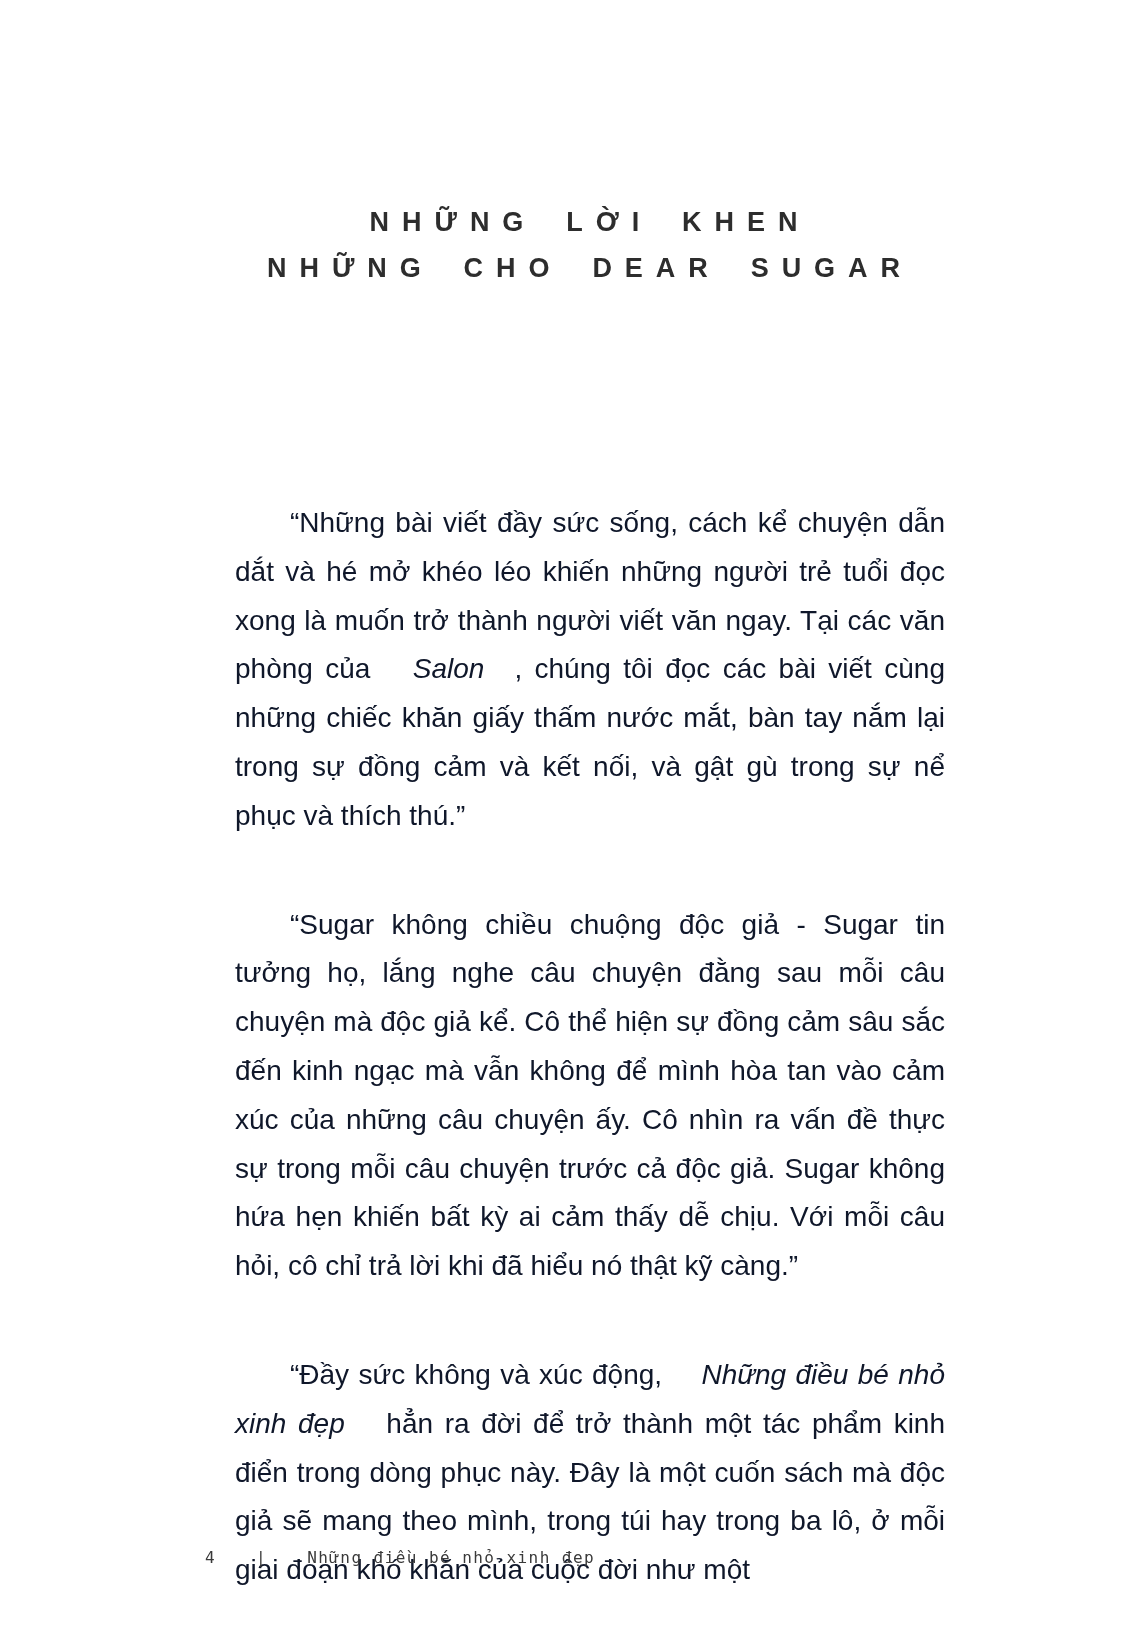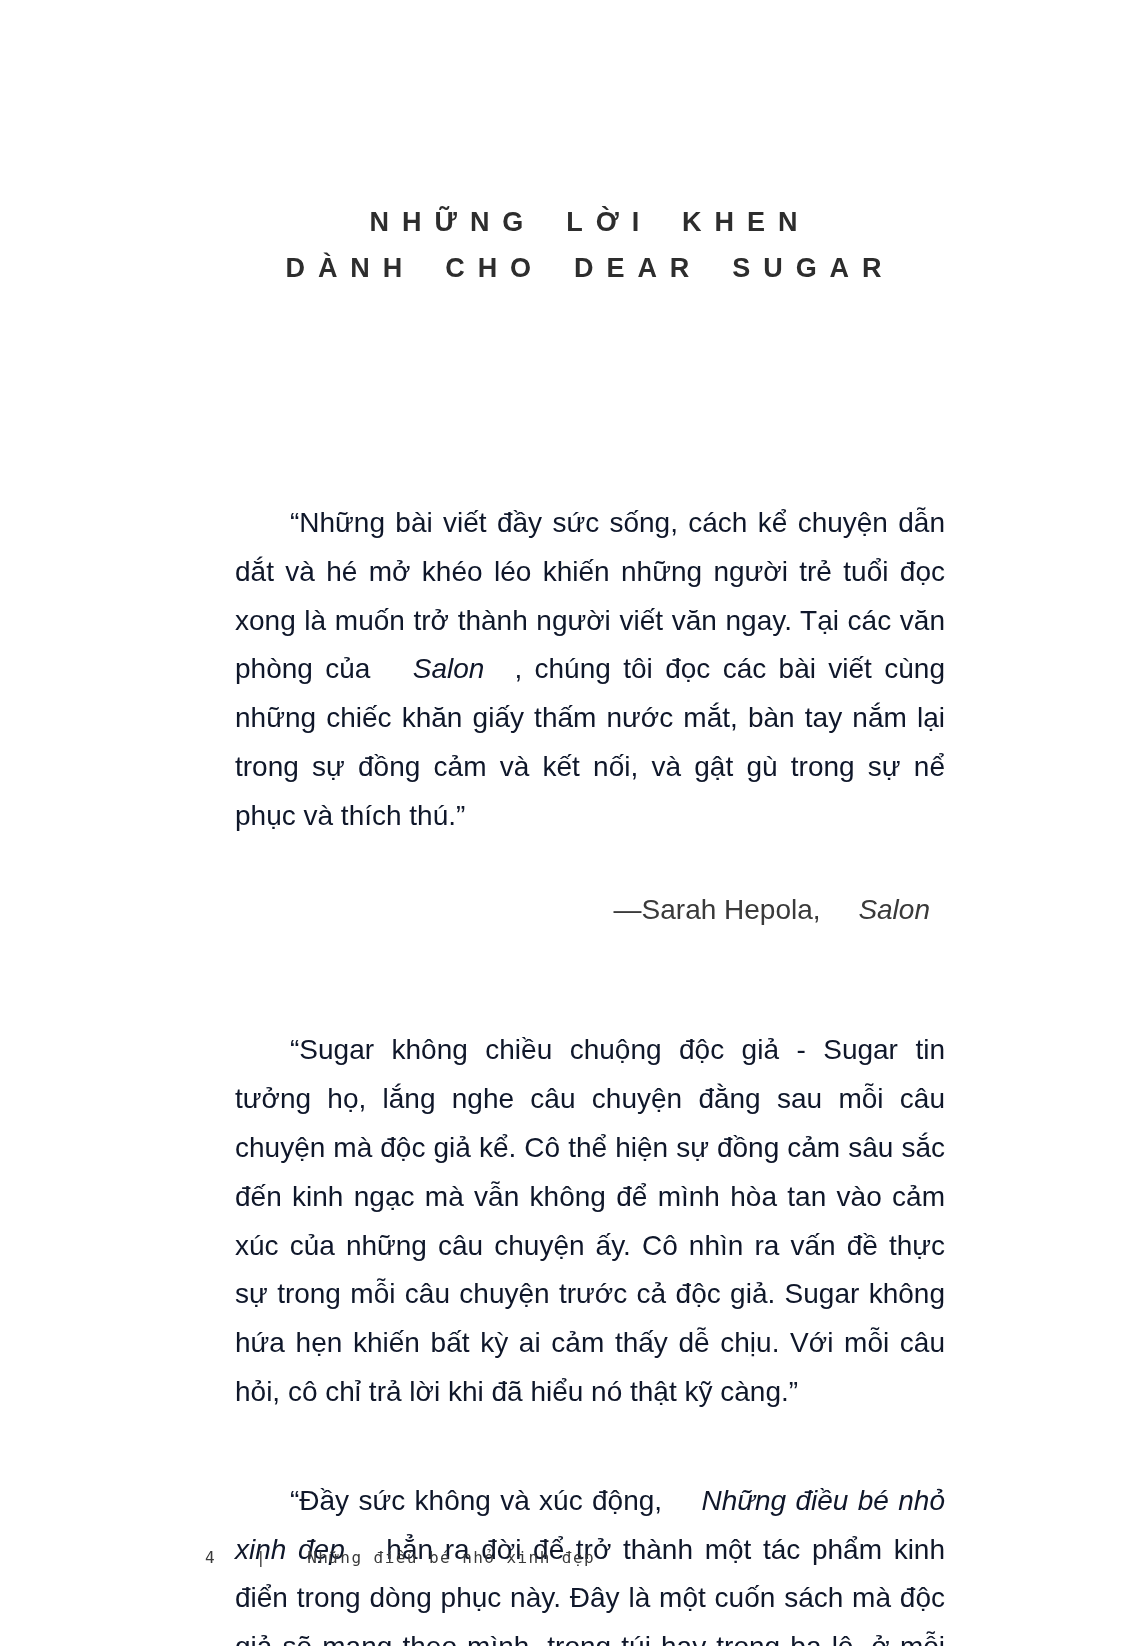--- a/index.html
+++ b/index.html
@@ -63,28 +63,27 @@
   .page-footer .sep { margin: 0 10px; }
 </style>
 </head>
 <body>
 
 <div class="page">
   <div class="content">
 
     <h1 class="page-title">
       <span>NHỮNG LỜI KHEN</span><br>
-      <span>DÀNH CHO DEAR SUGAR</span>
+      <span>NHỮNG CHO DEAR SUGAR</span>
     </h1>
 
     <div class="quotes">
 
       <section class="quote">
         <p class="quote-text"><span>“Những bài viết đầy sức sống, cách kể chuyện dẫn dắt và hé mở khéo léo khiến những người trẻ tuổi đọc xong là muốn trở thành người viết văn ngay. Tại các văn phòng của </span><em>Salon</em><span>, chúng tôi đọc các bài viết cùng những chiếc khăn giấy thấm nước mắt, bàn tay nắm lại trong sự đồng cảm và kết nối, và gật gù trong sự nể phục và thích thú.”</span></p>
-        <p class="attribution"><span>—Sarah Hepola, </span><em>Salon</em></p>
       </section>
 
       <section class="quote">
         <p class="quote-text"><span>“Sugar không chiều chuộng độc giả - Sugar tin tưởng họ, lắng nghe câu chuyện đằng sau mỗi câu chuyện mà độc giả kể. Cô thể hiện sự đồng cảm sâu sắc đến kinh ngạc mà vẫn không để mình hòa tan vào cảm xúc của những câu chuyện ấy. Cô nhìn ra vấn đề thực sự trong mỗi câu chuyện trước cả độc giả. Sugar không hứa hẹn khiến bất kỳ ai cảm thấy dễ chịu. Với mỗi câu hỏi, cô chỉ trả lời khi đã hiểu nó thật kỹ càng.”</span></p>
       </section>
 
       <section class="quote">
         <p class="quote-text"><span>“Đầy sức không và xúc động, </span><em>Những điều bé nhỏ xinh đẹp</em><span> hẳn ra đời để trở thành một tác phẩm kinh điển trong dòng phục này. Đây là một cuốn sách mà độc giả sẽ mang theo mình, trong túi hay trong ba lô, ở mỗi giai đoạn khó khăn của cuộc đời như một</span></p>
       </section>
 

